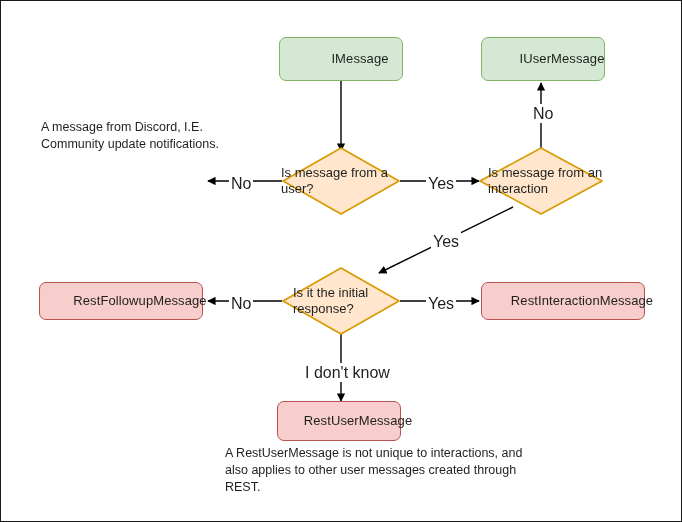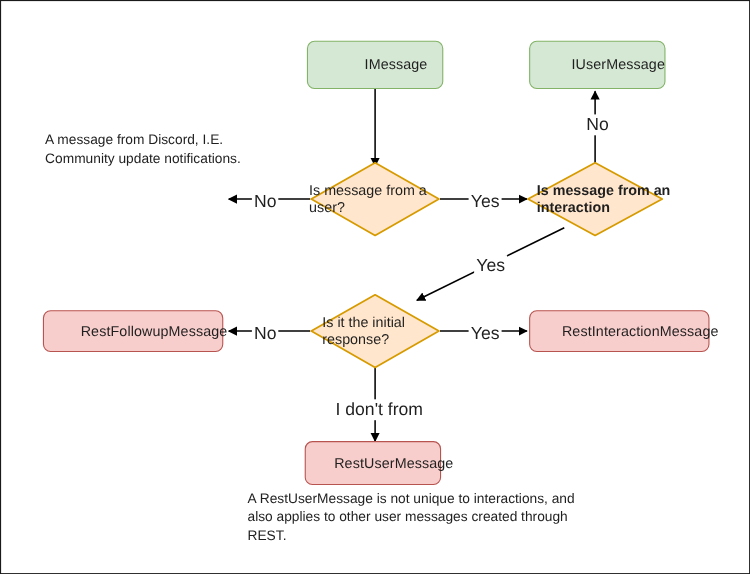--- a/index.html
+++ b/index.html
@@ -150,21 +150,21 @@
     <span>RestUserMessage</span>
   </div>
 
   <div class="diamond-wrap" style="left:280px; top:145px; width:120px; height:70px;">
     <svg width="120" height="70" viewBox="0 0 120 70">
       <path d="M 60 2 L 118 35 L 60 68 L 2 35 Z" fill="#ffe6cc" stroke="#d79b00" stroke-width="1.6" stroke-linejoin="round"></path>
     </svg>
     <div class="diamond-label">Is message from a user?</div>
   </div>
 
-  <div class="diamond-wrap" style="left:477px; top:145px; width:126px; height:70px;font-weight:bold;">
+  <div class="diamond-wrap" style="left:477px; top:145px; width:126px; height:70px;">
     <svg width="126" height="70" viewBox="0 0 126 70">
       <path d="M 63 2 L 124 35 L 63 68 L 2 35 Z" fill="#ffe6cc" stroke="#d79b00" stroke-width="1.6" stroke-linejoin="round"></path>
     </svg>
     <div class="diamond-label" style="padding:0 10px;">Is message from an interaction</div>
   </div>
 
   <div class="diamond-wrap" style="left:280px; top:265px; width:120px; height:70px;">
     <svg width="120" height="70" viewBox="0 0 120 70">
       <path d="M 60 2 L 118 35 L 60 68 L 2 35 Z" fill="#ffe6cc" stroke="#d79b00" stroke-width="1.6" stroke-linejoin="round"></path>
     </svg>
@@ -176,19 +176,19 @@
   <div class="edge-label" style="left:425px; top:173px;">Yes</div>
 
   <div class="edge-label" style="left:530px; top:103px;">No</div>
 
   <div class="edge-label" style="left:430px; top:231px;">Yes</div>
 
   <div class="edge-label" style="left:228px; top:293px;">No</div>
 
   <div class="edge-label" style="left:425px; top:293px;">Yes</div>
 
-  <div class="edge-label" style="left:302px; top:362px;">I don't from</div>
+  <div class="edge-label" style="left:302px; top:362px;">I don't know</div>
 
   <div class="note" style="left:40px; top:118px; width:200px;">A message from Discord, I.E. Community update notifications.</div>
 
   <div class="note" style="left:190px; top:444px; width:300px;margin-left:34px;">A RestUserMessage is not unique to interactions, and also applies to other user messages created through REST.</div>
 
 </div>
 
 </body></html>

